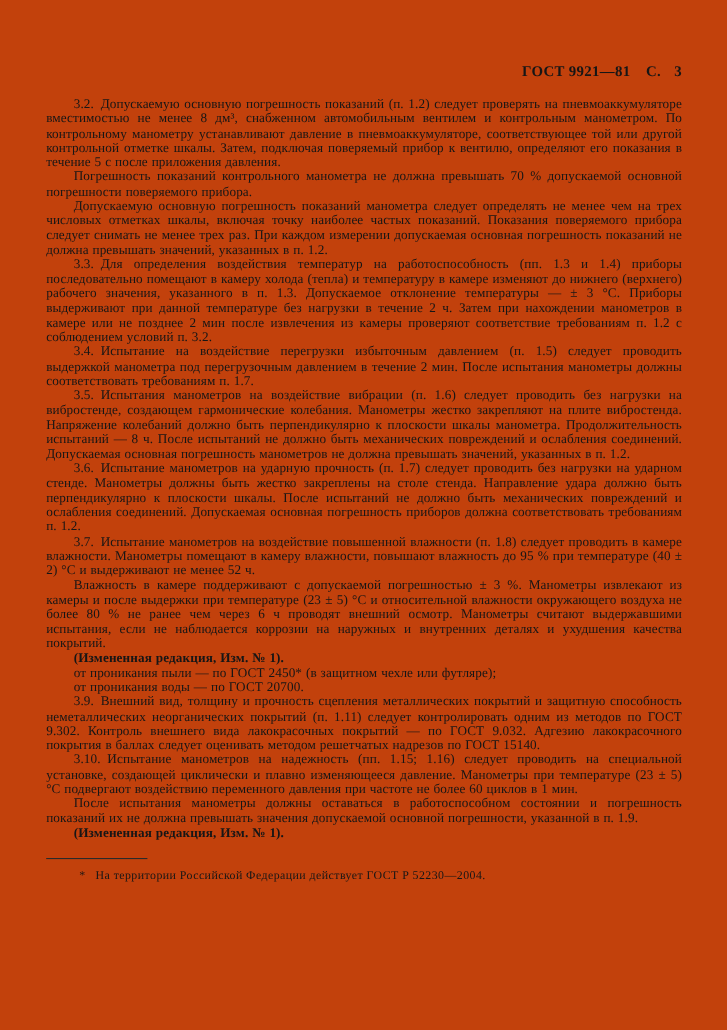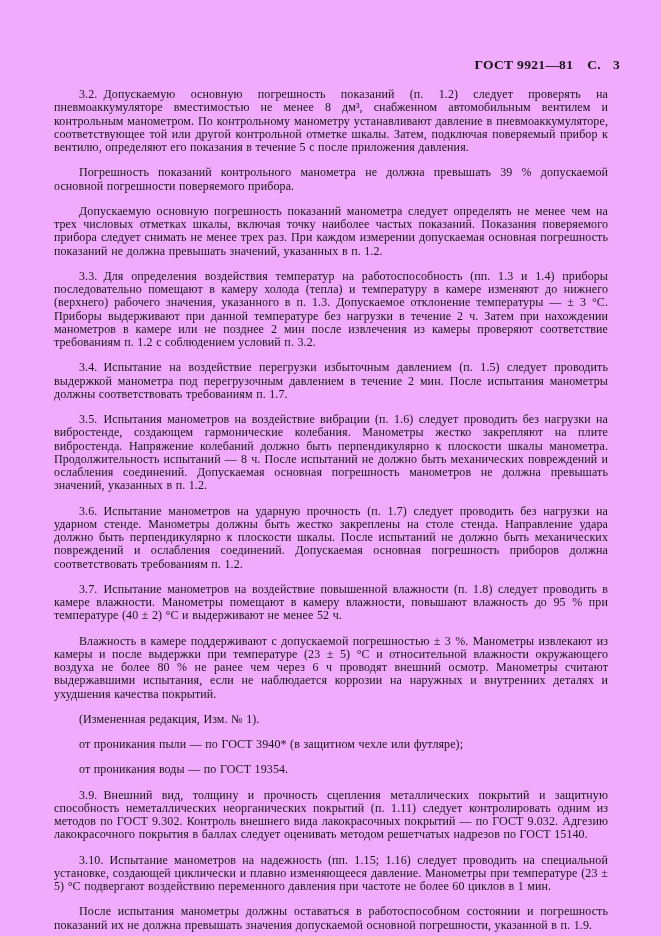--- a/index.html
+++ b/index.html
@@ -1,20 +1,20 @@
 <!DOCTYPE html>
 <html lang="ru"><head>
 <meta charset="utf-8">
 <style>
   html, body { margin: 0; padding: 0; background: #ffffff; }
   .page {
     position: relative;
     width: 661px;
     height: 936px;
-    background: #f0abfc;
+    background: #c2410c;
     color: #161616;
     font-family: "Liberation Serif", "DejaVu Serif", serif;
     overflow: hidden;
   }
   .page-header {
     padding: 57px 41px 0 42px;
     text-align: right;
     font-weight: bold;
     font-size: 13.5px;
     letter-spacing: 0.3px;
@@ -25,22 +25,22 @@
   .doc-body {
     margin: 15px 41px 0 42px;
     font-size: 12px;
     line-height: 13.25px;
     text-align: justify;
     hyphens: auto;
     -webkit-hyphens: auto;
     word-spacing: 0.4px;
     letter-spacing: 0.1px;
   }
-  .para { margin: 12px; text-indent: 25px; }
-  .para.bold { font-weight: normal; }
+  .para { margin: 0; text-indent: 25px; }
+  .para.bold { font-weight: bold; }
   .footnote-block { margin: 16px 41px 0 42px; }
   .footnote-rule {
     width: 92px;
     height: 0;
     border-top: 1px solid #2a2a2a;
   }
   .footnote {
     margin: 9px 0 0 0;
     font-size: 10.8px;
     line-height: 13px;
@@ -53,31 +53,31 @@
 <body>
 
 <div class="page">
 
   <div class="page-header">
     <span>ГОСТ 9921—81</span><span class="sp-mid">С.</span><span class="sp-num">3</span>
   </div>
 
   <div class="doc-body">
     <p class="para">3.2. Допускаемую основную погрешность показаний (п. 1.2) следует проверять на пневмоаккумуляторе вместимостью не менее 8 дм³, снабженном автомобильным вентилем и контрольным манометром. По контрольному манометру устанавливают давление в пневмоаккумуляторе, соответствующее той или другой контрольной отметке шкалы. Затем, подключая поверяемый прибор к вентилю, определяют его показания в течение 5 с после приложения давления.</p>
-    <p class="para">Погрешность показаний контрольного манометра не должна превышать 39 % допускаемой основной погрешности поверяемого прибора.</p>
+    <p class="para">Погрешность показаний контрольного манометра не должна превышать 70 % допускаемой основной погрешности поверяемого прибора.</p>
     <p class="para">Допускаемую основную погрешность показаний манометра следует определять не менее чем на трех числовых отметках шкалы, включая точку наиболее частых показаний. Показания поверяемого прибора следует снимать не менее трех раз. При каждом измерении допускаемая основная погрешность показаний не должна превышать значений, указанных в п. 1.2.</p>
     <p class="para">3.3. Для определения воздействия температур на работоспособность (пп. 1.3 и 1.4) приборы последовательно помещают в камеру холода (тепла) и температуру в камере изменяют до нижнего (верхнего) рабочего значения, указанного в п. 1.3. Допускаемое отклонение температуры — ± 3 °С. Приборы выдерживают при данной температуре без нагрузки в течение 2 ч. Затем при нахождении манометров в камере или не позднее 2 мин после извлечения из камеры проверяют соответствие требованиям п. 1.2 с соблюдением условий п. 3.2.</p>
     <p class="para">3.4. Испытание на воздействие перегрузки избыточным давлением (п. 1.5) следует проводить выдержкой манометра под перегрузочным давлением в течение 2 мин. После испытания манометры должны соответствовать требованиям п. 1.7.</p>
     <p class="para">3.5. Испытания манометров на воздействие вибрации (п. 1.6) следует проводить без нагрузки на вибростенде, создающем гармонические колебания. Манометры жестко закрепляют на плите вибростенда. Напряжение колебаний должно быть перпендикулярно к плоскости шкалы манометра. Продолжительность испытаний — 8 ч. После испытаний не должно быть механических повреждений и ослабления соединений. Допускаемая основная погрешность манометров не должна превышать значений, указанных в п. 1.2.</p>
     <p class="para">3.6. Испытание манометров на ударную прочность (п. 1.7) следует проводить без нагрузки на ударном стенде. Манометры должны быть жестко закреплены на столе стенда. Направление удара должно быть перпендикулярно к плоскости шкалы. После испытаний не должно быть механических повреждений и ослабления соединений. Допускаемая основная погрешность приборов должна соответствовать требованиям п. 1.2.</p>
     <p class="para">3.7. Испытание манометров на воздействие повышенной влажности (п. 1.8) следует проводить в камере влажности. Манометры помещают в камеру влажности, повышают влажность до 95 % при температуре (40 ± 2) °С и выдерживают не менее 52 ч.</p>
     <p class="para">Влажность в камере поддерживают с допускаемой погрешностью ± 3 %. Манометры извлекают из камеры и после выдержки при температуре (23 ± 5) °С и относительной влажности окружающего воздуха не более 80 % не ранее чем через 6 ч проводят внешний осмотр. Манометры считают выдержавшими испытания, если не наблюдается коррозии на наружных и внутренних деталях и ухудшения качества покрытий.</p>
     <p class="para bold">(Измененная редакция, Изм. № 1).</p>
-    <p class="para">от проникания пыли — по ГОСТ 3940* (в защитном чехле или футляре);</p>
-    <p class="para">от проникания воды — по ГОСТ 19354.</p>
+    <p class="para">от проникания пыли — по ГОСТ 2450* (в защитном чехле или футляре);</p>
+    <p class="para">от проникания воды — по ГОСТ 20700.</p>
     <p class="para">3.9. Внешний вид, толщину и прочность сцепления металлических покрытий и защитную способность неметаллических неорганических покрытий (п. 1.11) следует контролировать одним из методов по ГОСТ 9.302. Контроль внешнего вида лакокрасочных покрытий — по ГОСТ 9.032. Адгезию лакокрасочного покрытия в баллах следует оценивать методом решетчатых надрезов по ГОСТ 15140.</p>
     <p class="para">3.10. Испытание манометров на надежность (пп. 1.15; 1.16) следует проводить на специальной установке, создающей циклически и плавно изменяющееся давление. Манометры при температуре (23 ± 5) °С подвергают воздействию переменного давления при частоте не более 60 циклов в 1 мин.</p>
     <p class="para">После испытания манометры должны оставаться в работоспособном состоянии и погрешность показаний их не должна превышать значения допускаемой основной погрешности, указанной в п. 1.9.</p>
     <p class="para bold">(Измененная редакция, Изм. № 1).</p>
   </div>
 
   <div class="footnote-block">
     <div class="footnote-rule"></div>
     <p class="footnote">
       <span>*</span><span class="fn-text">На территории Российской Федерации действует ГОСТ Р 52230—2004.</span>

